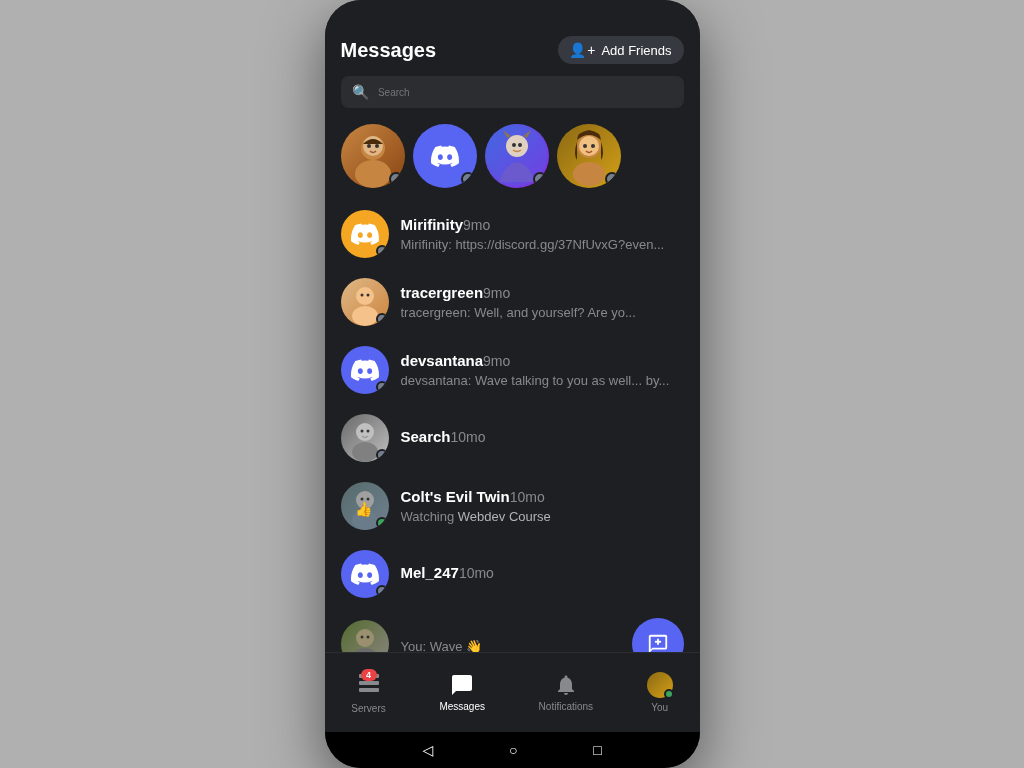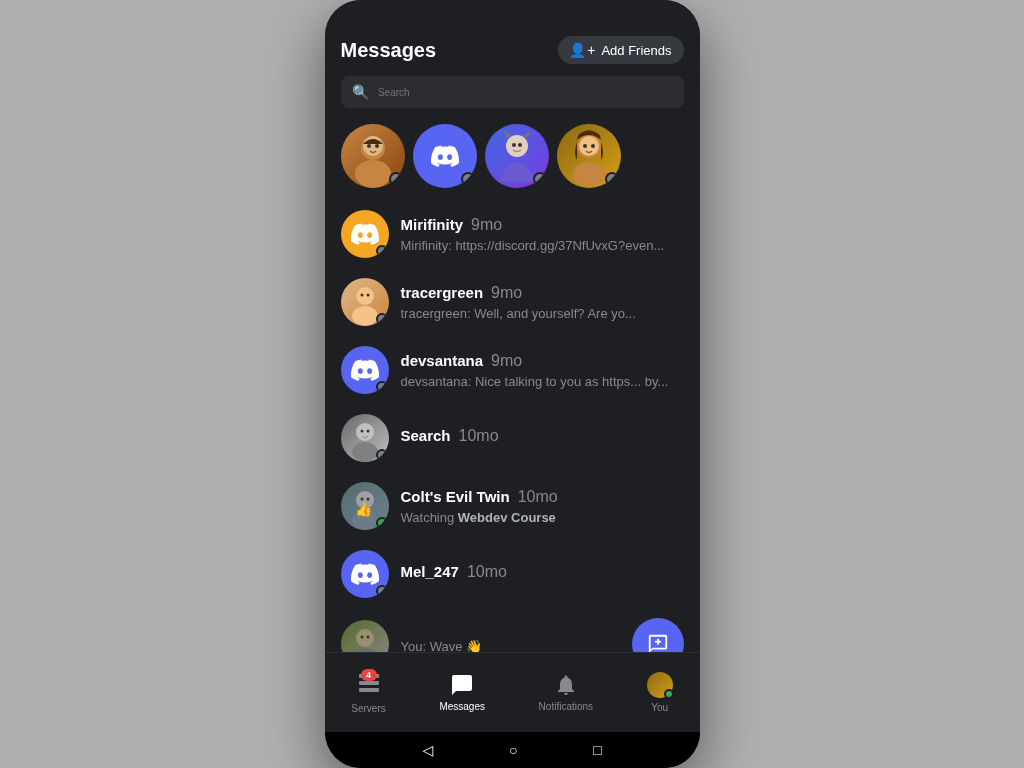--- a/index.html
+++ b/index.html
@@ -149,33 +149,32 @@
       justify-content: flex-start;
       align-items: baseline;
     }
     .msg-name {
       color: #fff;
       font-size: 15px;
       font-weight: 600;
     }
     .msg-time {
       color: #87898c;
-      font-size: 16px;
-      flex-shrink: 0;
-      margin-left: 8px;
+      font-size: 14px;
+      flex-shrink: 0;
     }
     .msg-preview {
       color: #87898c;
       font-size: 13px;
       white-space: nowrap;
       overflow: hidden;
       text-overflow: ellipsis;
       margin-top: 4px;
     }
-    .msg-preview .bold { font-weight: 700; color: #b0b3b8; }
+    .msg-preview .bold { font-weight: 400; color: #b0b3b8; }
     
     .discord-orange {
       background: #f5a623;
       display: flex; align-items: center; justify-content: center;
     }
     .discord-blue {
       background: #5865f2;
       display: flex; align-items: center; justify-content: center;
     }
     .discord-logo {
@@ -395,21 +394,21 @@
           <svg class="discord-logo" viewBox="0 0 71 55" fill="white">
             <path d="M60.1 4.9A58.6 58.6 0 0 0 45.5.6a40.7 40.7 0 0 0-1.8 3.7 54.2 54.2 0 0 0-16.3 0A39.5 39.5 0 0 0 25.6.6 58.6 58.6 0 0 0 11 4.9C1.6 18.9-1 32.5.3 46c6.2 4.6 12.2 7.4 18.1 9.2a44 44 0 0 0 3.8-6.2 38.3 38.3 0 0 1-6-2.9c.5-.4 1-.7 1.5-1.1a41.7 41.7 0 0 0 35.6 0c.5.4 1 .8 1.5 1.1a38.3 38.3 0 0 1-6 2.9 44 44 0 0 0 3.8 6.2c5.9-1.8 11.9-4.6 18.1-9.2C72 30.3 68.4 16.8 60.1 4.9ZM23.7 37.7c-3.5 0-6.4-3.2-6.4-7.2s2.8-7.2 6.4-7.2c3.5 0 6.4 3.2 6.4 7.2s-2.9 7.2-6.4 7.2Zm23.6 0c-3.5 0-6.4-3.2-6.4-7.2s2.8-7.2 6.4-7.2c3.5 0 6.4 3.2 6.4 7.2s-2.9 7.2-6.4 7.2Z"></path>
           </svg>
           <div class="msg-status-dot"></div>
         </div>
         <div class="msg-content">
           <div class="msg-top">
             <span class="msg-name">devsantana</span>
             <span class="msg-time">9mo</span>
           </div>
-          <div class="msg-preview">devsantana: Nice talking to you as https... by...</div>
+          <div class="msg-preview">devsantana: Wave talking to you as well... by...</div>
         </div>
       </div>
 
       <div class="message-item">
         <div class="msg-avatar avatar-photo-3">
           <svg class="avatar-svg" viewBox="0 0 48 48">
             <circle cx="24" cy="18" r="9" fill="#c0c0c0"></circle>
             <ellipse cx="24" cy="38" rx="13" ry="10" fill="#808080"></ellipse>
             <circle cx="21" cy="17" r="1.5" fill="#333"></circle>
             <circle cx="27" cy="17" r="1.5" fill="#333"></circle>

